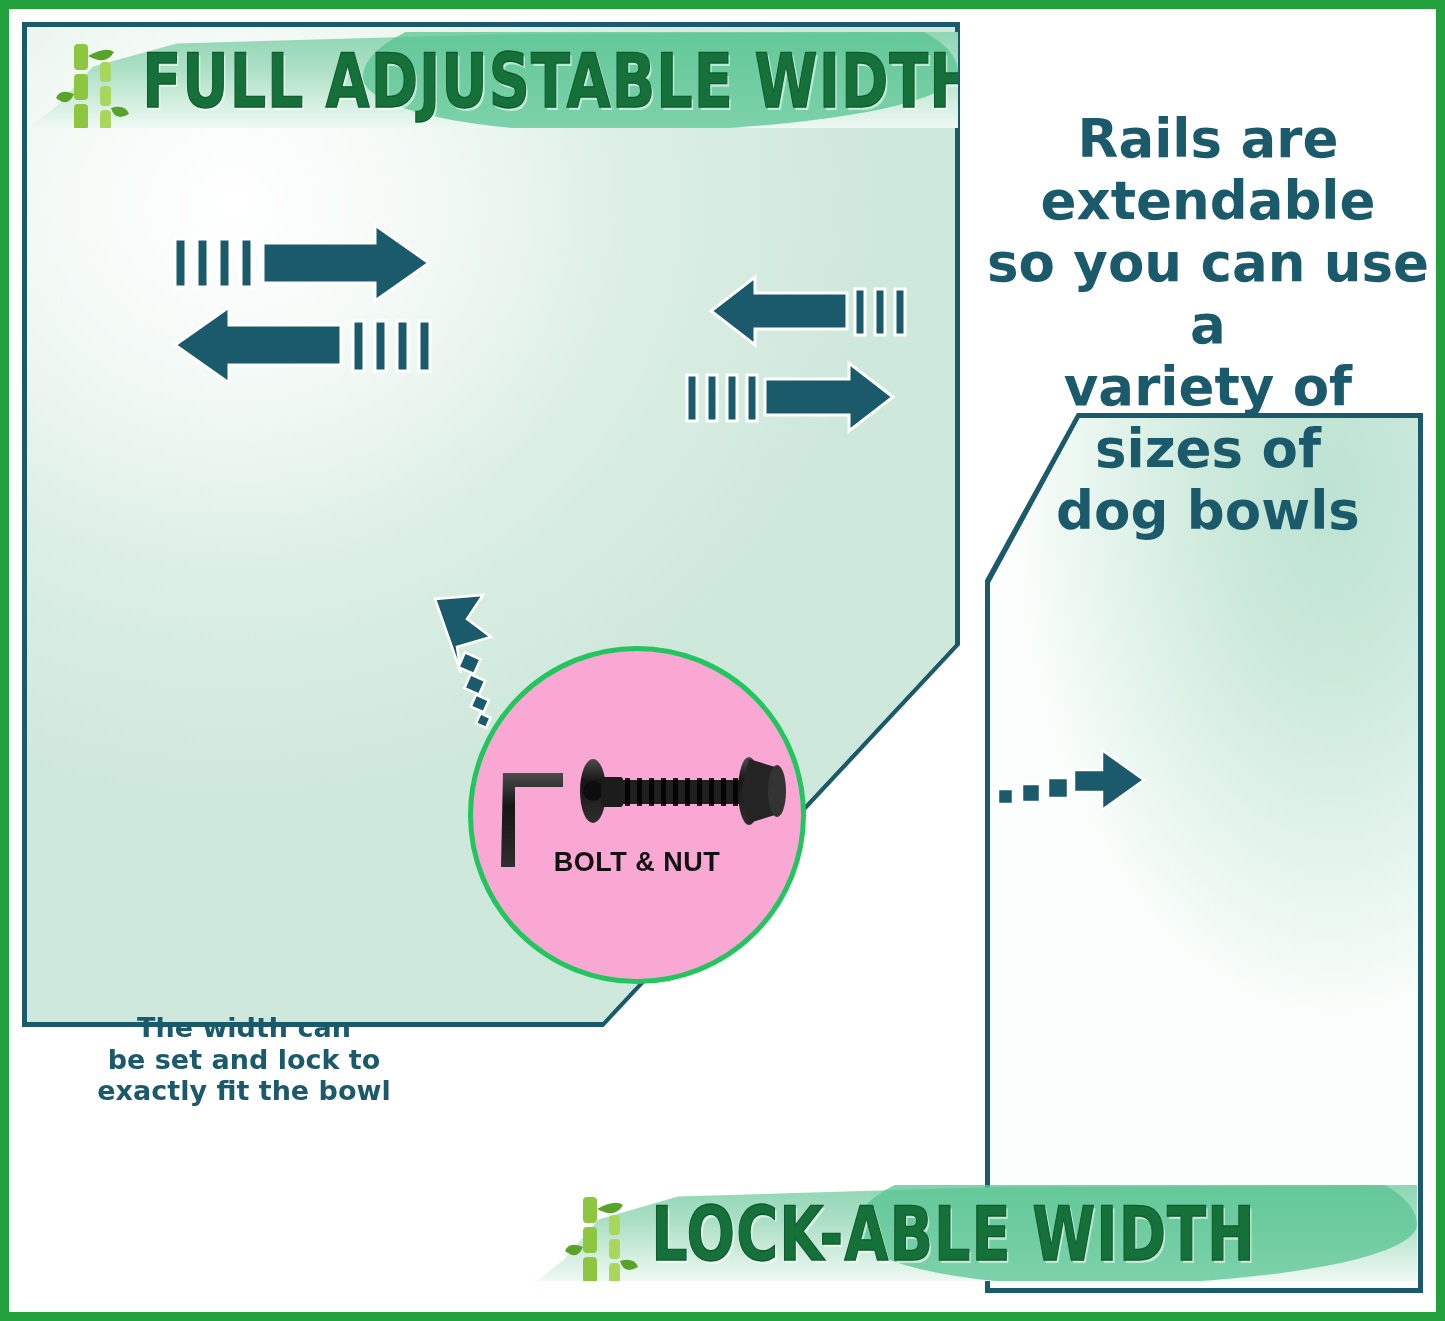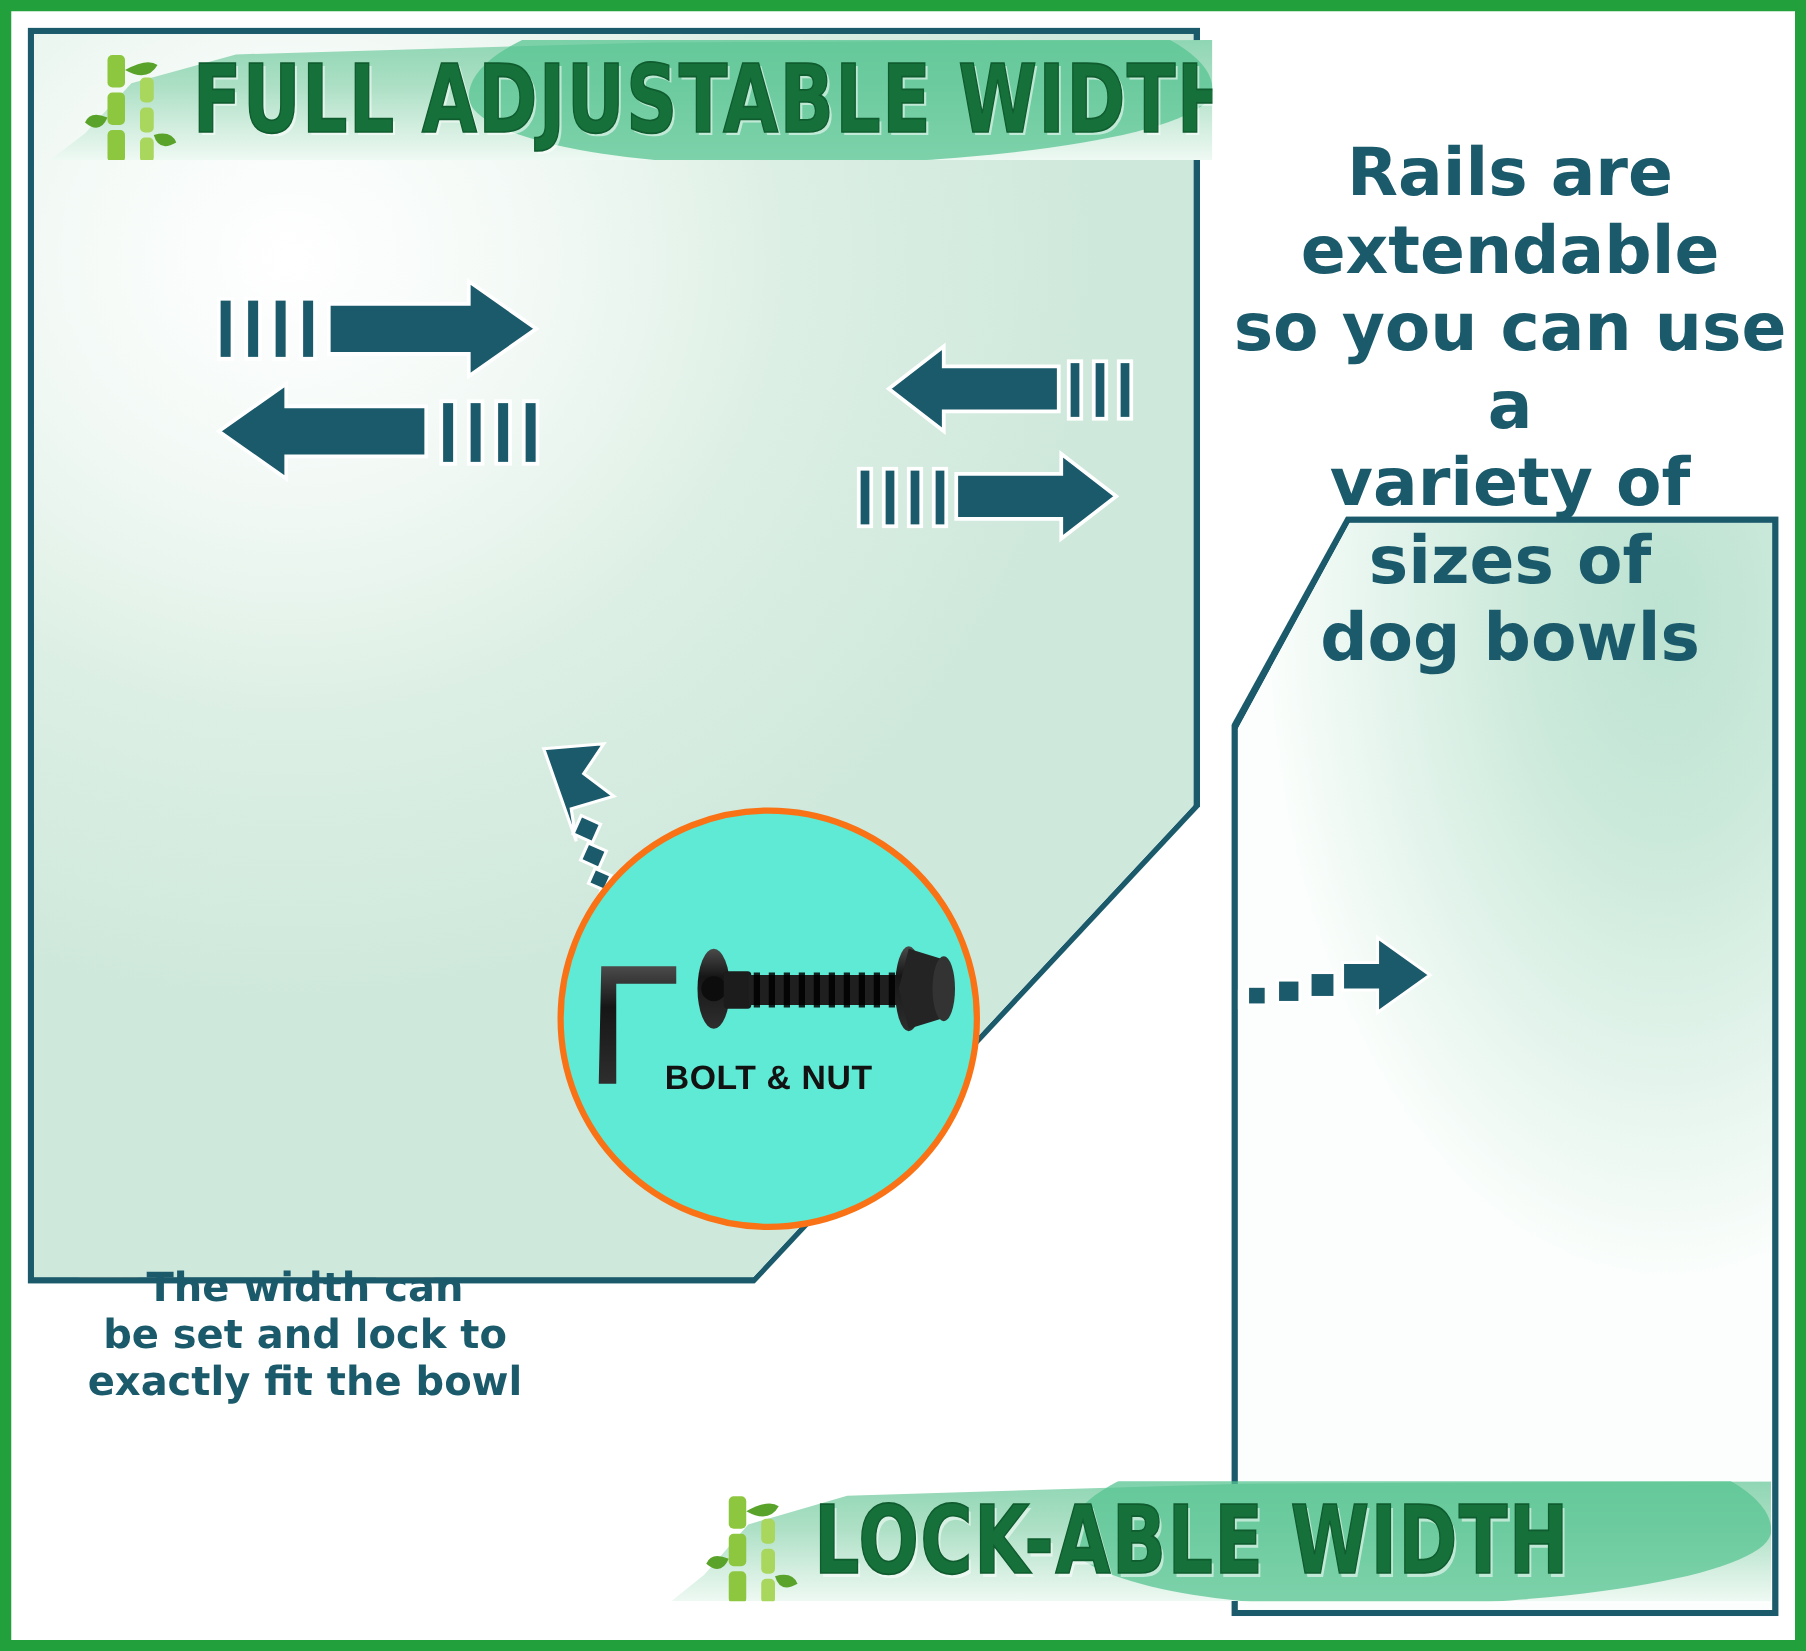--- a/index.html
+++ b/index.html
@@ -75,47 +75,47 @@
     font-family:"DejaVu Sans", sans-serif;
     font-weight:bold;
     color:#16703a;
     letter-spacing:1px;
     text-shadow:2px 2px 0 rgba(255,255,255,.55);
     -webkit-text-stroke:1px #0f5c2e;
     transform:scaleY(1.35) scaleX(1.02);
     transform-origin:left center;
   }
 
-  .banner-top{left:40px;top:32px;width:930px;height:96px;}
+  .banner-top{left:28px;top:32px;width:930px;height:96px;}
   .banner-top .banner-title{font-size:56px;padding-left:112px;}
   .banner-bottom{left:537px;top:1185px;width:880px;height:96px;}
   .banner-bottom .banner-title{font-size:56px;padding-left:112px;}
 
   
   .bamboo{position:absolute;left:26px;top:6px;width:92px;height:96px;}
 
   
   .blurb{
     position:absolute;
     color:#1b5a6b;
     font-family:"DejaVu Sans", sans-serif;
     font-weight:bold;
     text-align:center;
     line-height:1.17;
     white-space:pre-line;
   }
   .blurb-right{left:982px;top:108px;width:452px;font-size:53px;}
-  .blurb-bottomleft{left:28px;top:1012px;width:432px;font-size:32px;}
+  .blurb-bottomleft{left:28px;top:1012px;width:432px;font-size:27px;}
 
   
   .callout{
-    position:absolute;left:446px;top:646px;width:338px;height:338px;
+    position:absolute;left:468px;top:646px;width:338px;height:338px;
     border-radius:50%;
-    background:#5eead4;
-    border:5px solid #f97316;
+    background:#f9a8d4;
+    border:5px solid #22c55e;
     box-sizing:border-box;
     z-index:40;
   }
   .callout-label{
     position:absolute;left:0;right:0;top:196px;
     text-align:center;
     font-family:"Liberation Sans", sans-serif;
     font-weight:bold;
     font-size:27px;
     color:#121212;

